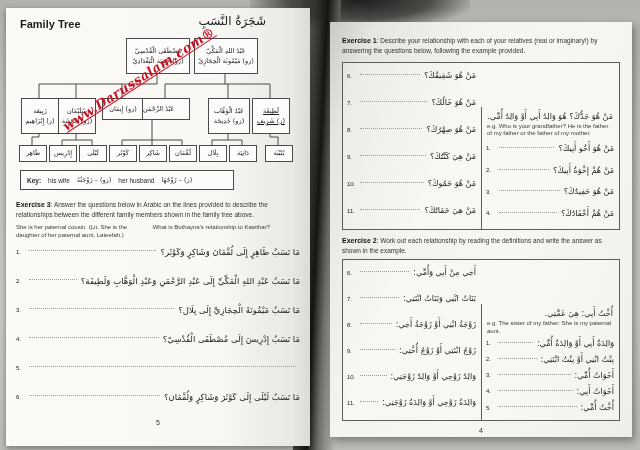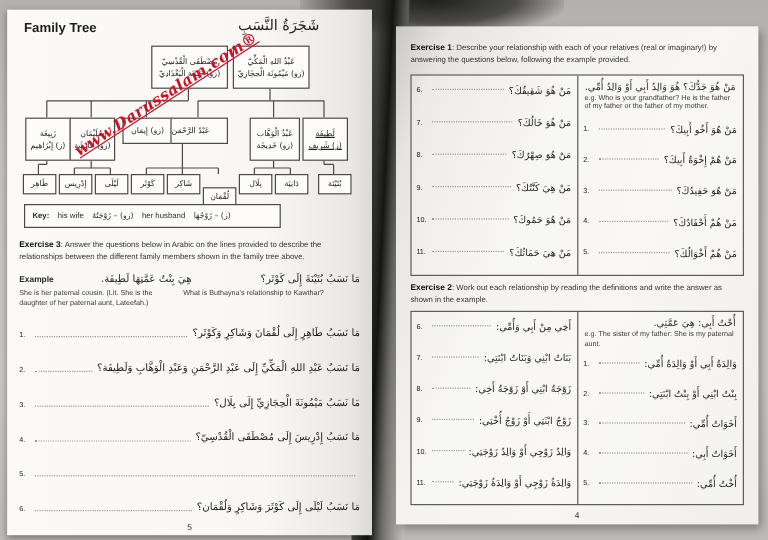--- a/index.html
+++ b/index.html
@@ -35,29 +35,29 @@
   .exhead b{font-size:7px;color:#111;}
   .ex3{position:absolute;left:10px;top:192px;width:284px;}
   .ex3row1{display:flex;align-items:baseline;margin-top:8px;}
   .ex3row1 b{font-size:7px;width:52px;}
   .ex3ansar{flex:1;font-family:"DejaVu Sans",sans-serif;font-size:8.5px;text-align:center;}
   .ex3qar{flex:1.15;font-family:"DejaVu Sans",sans-serif;font-size:8.5px;text-align:right;}
   .ex3row2{display:flex;margin-top:3px;}
   .ex3row2 span{font-size:6px;color:#3a3a3a;line-height:1.35;}
   .ex3row2 .a{width:47%;padding-right:6px;}
   .ex3row2 .q{width:53%;}
-  .qrow{display:flex;align-items:flex-end;height:26px;padding-bottom:3px;}
+  .qrow{display:flex;align-items:center;height:26px;padding-bottom:3px;}
   .qnum{font-size:6px;width:12px;color:#222;}
   .qline{flex:1;border-bottom:1px dotted #9a9a96;margin:0 4px 2px 1px;}
   .qar{font-family:"DejaVu Sans",sans-serif;font-size:8.5px;color:#1d1d1d;}
   .pnum{text-align:center;font-size:7px;color:#333;margin-top:6px;}
   .rinner{padding:14px 12px 0 12px;}
   .xtable{border:1px solid #5c5c58;display:flex;background:rgba(255,255,255,.25);}
   .xcol{width:50%;display:flex;flex-direction:column;padding:2px 5px 2px 4px;box-sizing:border-box;}
-  .xcol.rt{border-left:1px solid #5c5c58;}
+  .xcol.rt{border-left:1px solid #5c5c58;margin-top:44px;}
   .trow{flex:1;display:flex;align-items:center;padding-bottom:5px;}
   .trow .qar{font-size:8px;}
   .excell{flex:1.35;padding:3px 1px 2px 1px;}
   .excell .ar{display:block;font-family:"DejaVu Sans",sans-serif;font-size:8px;text-align:right;}
   .excell .en{display:block;font-size:6px;color:#3a3a3a;line-height:1.3;margin-top:2px;text-align:left;}
   .gap{height:6px;}
 </style>
 </head>
 <body>
 
@@ -135,43 +135,38 @@
       <div class="tnode" dir="rtl" style="left:246px;top:62px;width:36px;height:34px;text-decoration:underline;">
         <span>لَطِيفَة</span>
         <span>(ز) شَرِيف</span>
       </div>
 
       <div class="tnode" dir="rtl" style="left:13px;top:109px;width:26px;height:15px;">طَاهِر</div>
       <div class="tnode" dir="rtl" style="left:43px;top:109px;width:26px;height:15px;">إِدْرِيس</div>
       <div class="tnode" dir="rtl" style="left:73px;top:109px;width:26px;height:15px;">لَيْلَى</div>
       <div class="tnode" dir="rtl" style="left:103px;top:109px;width:26px;height:15px;">كَوْثَر</div>
       <div class="tnode" dir="rtl" style="left:133px;top:109px;width:26px;height:15px;">شَاكِر</div>
-      <div class="tnode" dir="rtl" style="left:163px;top:120px;width:26px;height:15px;">لُقْمَان</div>
+      <div class="tnode" dir="rtl" style="left:163px;top:109px;width:26px;height:15px;">لُقْمَان</div>
       <div class="tnode" dir="rtl" style="left:193px;top:109px;width:26px;height:15px;">بِلَال</div>
       <div class="tnode" dir="rtl" style="left:223px;top:109px;width:26px;height:15px;">دَانِيَة</div>
       <div class="tnode" dir="rtl" style="left:259px;top:109px;width:26px;height:15px;">بُثَيْنَة</div>
 
       <div class="keybox">
         <b>Key:</b>
         <span>his wife</span>
         <span class="ar" dir="rtl">(زو) – زَوْجَتُهُ</span>
         <span>her husband</span>
         <span class="ar" dir="rtl">(ز) – زَوْجُهَا</span>
       </div>
     </div>
 
     <div class="ex3">
       <div class="exhead">
         <b>Exercise 3</b><span>: Answer the questions below in Arabic on the lines provided to describe the relationships between the different family members shown in the family tree above.</span>
       </div>
-      <div class="ex3row1">
-        <b>Example</b>
-        <span class="ex3ansar" dir="rtl" lang="ar">هِيَ بِنْتُ عَمَّتِهَا لَطِيفَة.</span>
-        <span class="ex3qar" dir="rtl" lang="ar">مَا نَسَبُ بُثَيْنَةَ إِلَى كَوْثَر؟</span>
-      </div>
       <div class="ex3row2">
         <span class="a">She is her paternal cousin. (Lit. She is the daughter of her paternal aunt, Lateefah.)</span>
         <span class="q">What is Buthayna's relationship to Kawthar?</span>
       </div>
 
       <div class="qrow">
           <span class="qnum">1.</span>
           <span class="qline"></span>
           <span class="qar" dir="rtl" lang="ar">مَا نَسَبُ طَاهِرٍ إِلَى لُقْمَانَ وَشَاكِرٍ وَكَوْثَر؟</span>
         </div>
@@ -261,25 +256,20 @@
           <div class="trow">
               <span class="qnum">3.</span>
               <span class="qline"></span>
               <span class="qar" dir="rtl" lang="ar">مَنْ هُوَ حَفِيدُكَ؟</span>
             </div>
           <div class="trow">
               <span class="qnum">4.</span>
               <span class="qline"></span>
               <span class="qar" dir="rtl" lang="ar">مَنْ هُمْ أَحْفَادُكَ؟</span>
             </div>
-          <div class="trow">
-              <span class="qnum">5.</span>
-              <span class="qline"></span>
-              <span class="qar" dir="rtl" lang="ar">مَنْ هُمْ أَخْوَالُكَ؟</span>
-            </div>
         </div>
       </div>
 
       <div class="gap"></div>
       <div class="exhead">
         <b>Exercise 2</b><span>: Work out each relationship by reading the definitions and write the answer as shown in the example.</span>
       </div>
       <div class="gap" style="height:4px;"></div>
       <div class="xtable" style="height:160px;">
         <div class="xcol">

